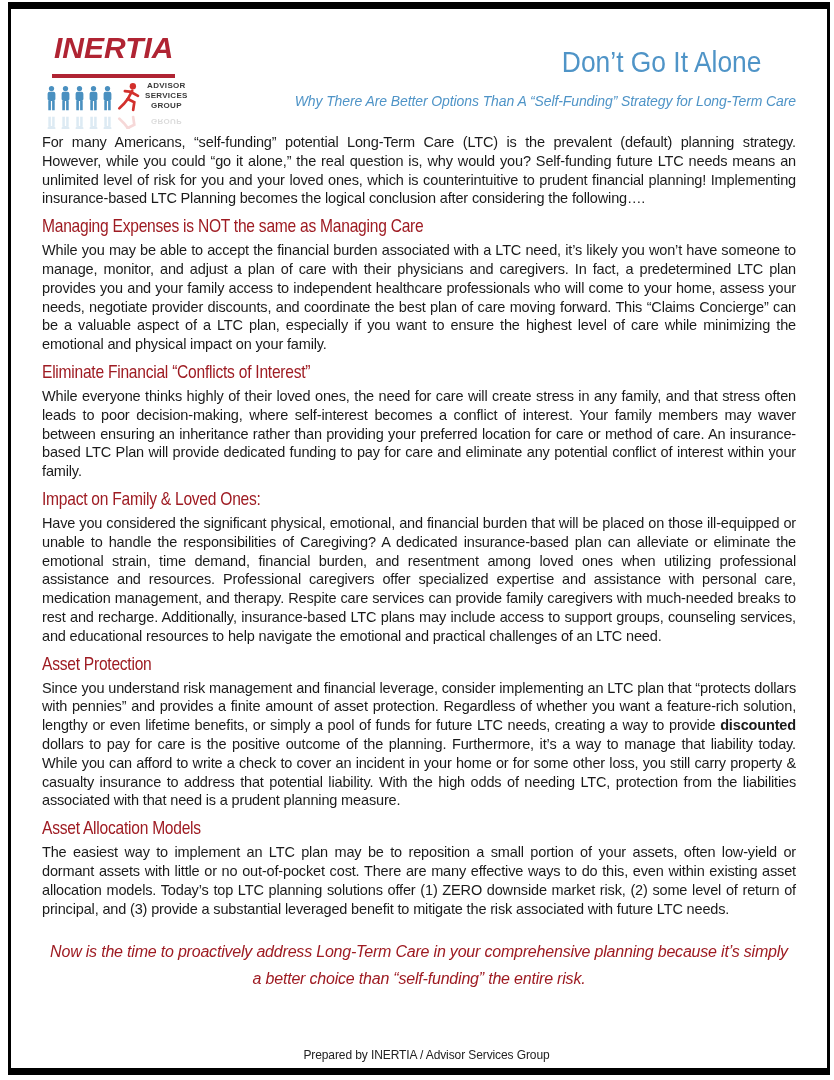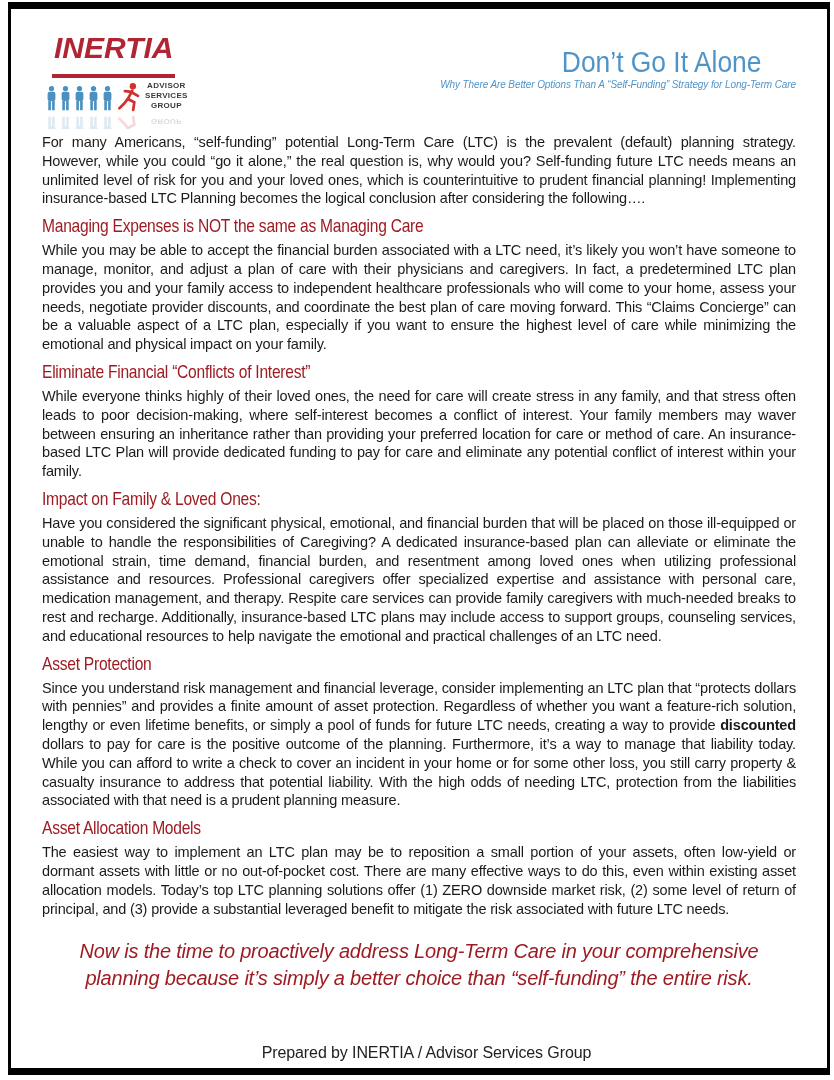--- a/index.html
+++ b/index.html
@@ -44,21 +44,21 @@
     filter: blur(0.6px);
     margin-top: 1px;
     margin-left: 4px;
   }
   .title-block { flex: 1; text-align: right; padding-top: 12px; }
   .doc-title {
     color: var(--title-blue); font-size: 30px; line-height: 1.1; font-weight: 400;
     transform: scaleX(0.88); transform-origin: center; letter-spacing: 0px;
   }
   .doc-subtitle {
-    color: var(--title-blue); font-size: 10px; font-style: italic; margin-top: 1px;
+    color: var(--title-blue); font-size: 14px; font-style: italic; margin-top: 15px;
     letter-spacing: -0.1px;
   }
   
   .para {
     color: var(--body-text);
     font-size: 14.5px; line-height: 18.8px;
     text-align: justify;
     letter-spacing: -0.15px;
     margin: 0;
   }
@@ -71,32 +71,32 @@
     margin: 0 0 5px 0;
     white-space: nowrap;
   }
   .seg-i { }
   .seg-u { }
   .seg-bi { font-weight: bold; }
   
   .closing {
     margin-top: 20px;
     color: var(--heading-red);
-    font-size: 20px; line-height: 27px;
+    font-size: 16px; line-height: 27px;
     font-style: italic;
     text-align: center;
     letter-spacing: -0.2px;
     padding: 0 4px;
   }
   
   .footer {
     position: absolute;
     left: 15px; right: 0; bottom: 6px;
     text-align: center;
-    font-size: 16px;
+    font-size: 12px;
     color: #222222;
     letter-spacing: -0.1px;
   }
 </style>
 </head>
 <body>
 
 <div class="frame">
   <div class="content">
 

